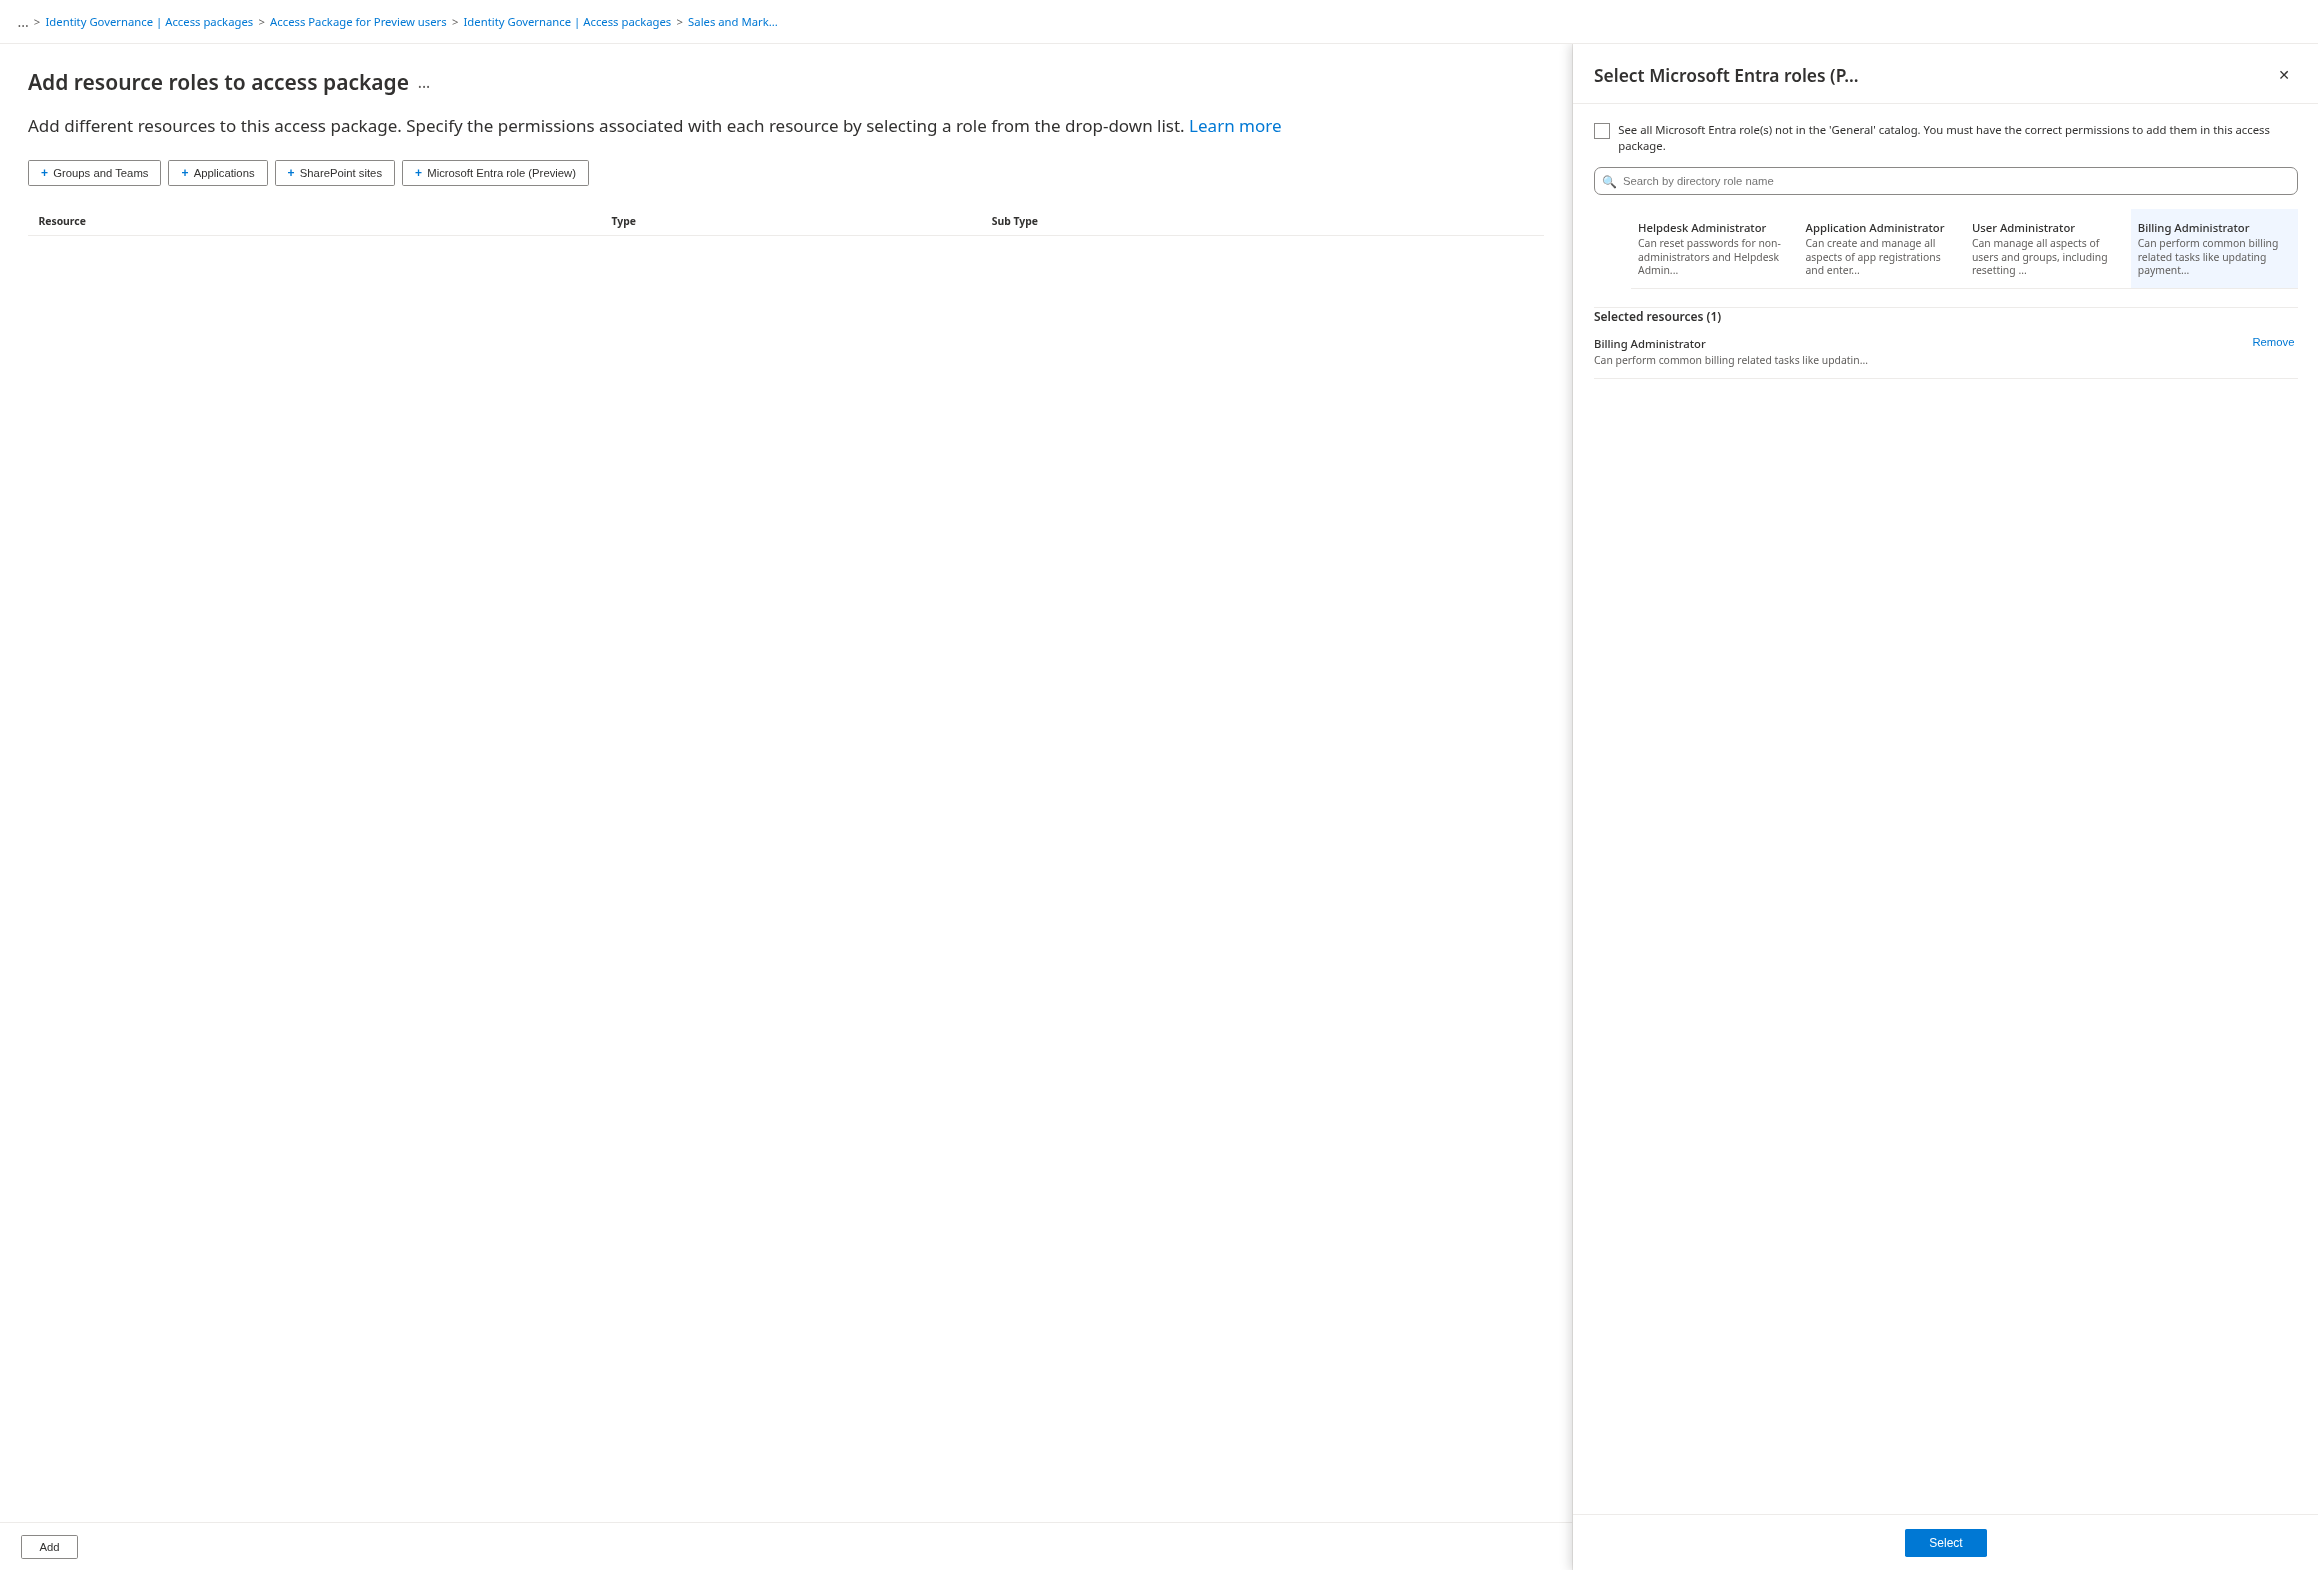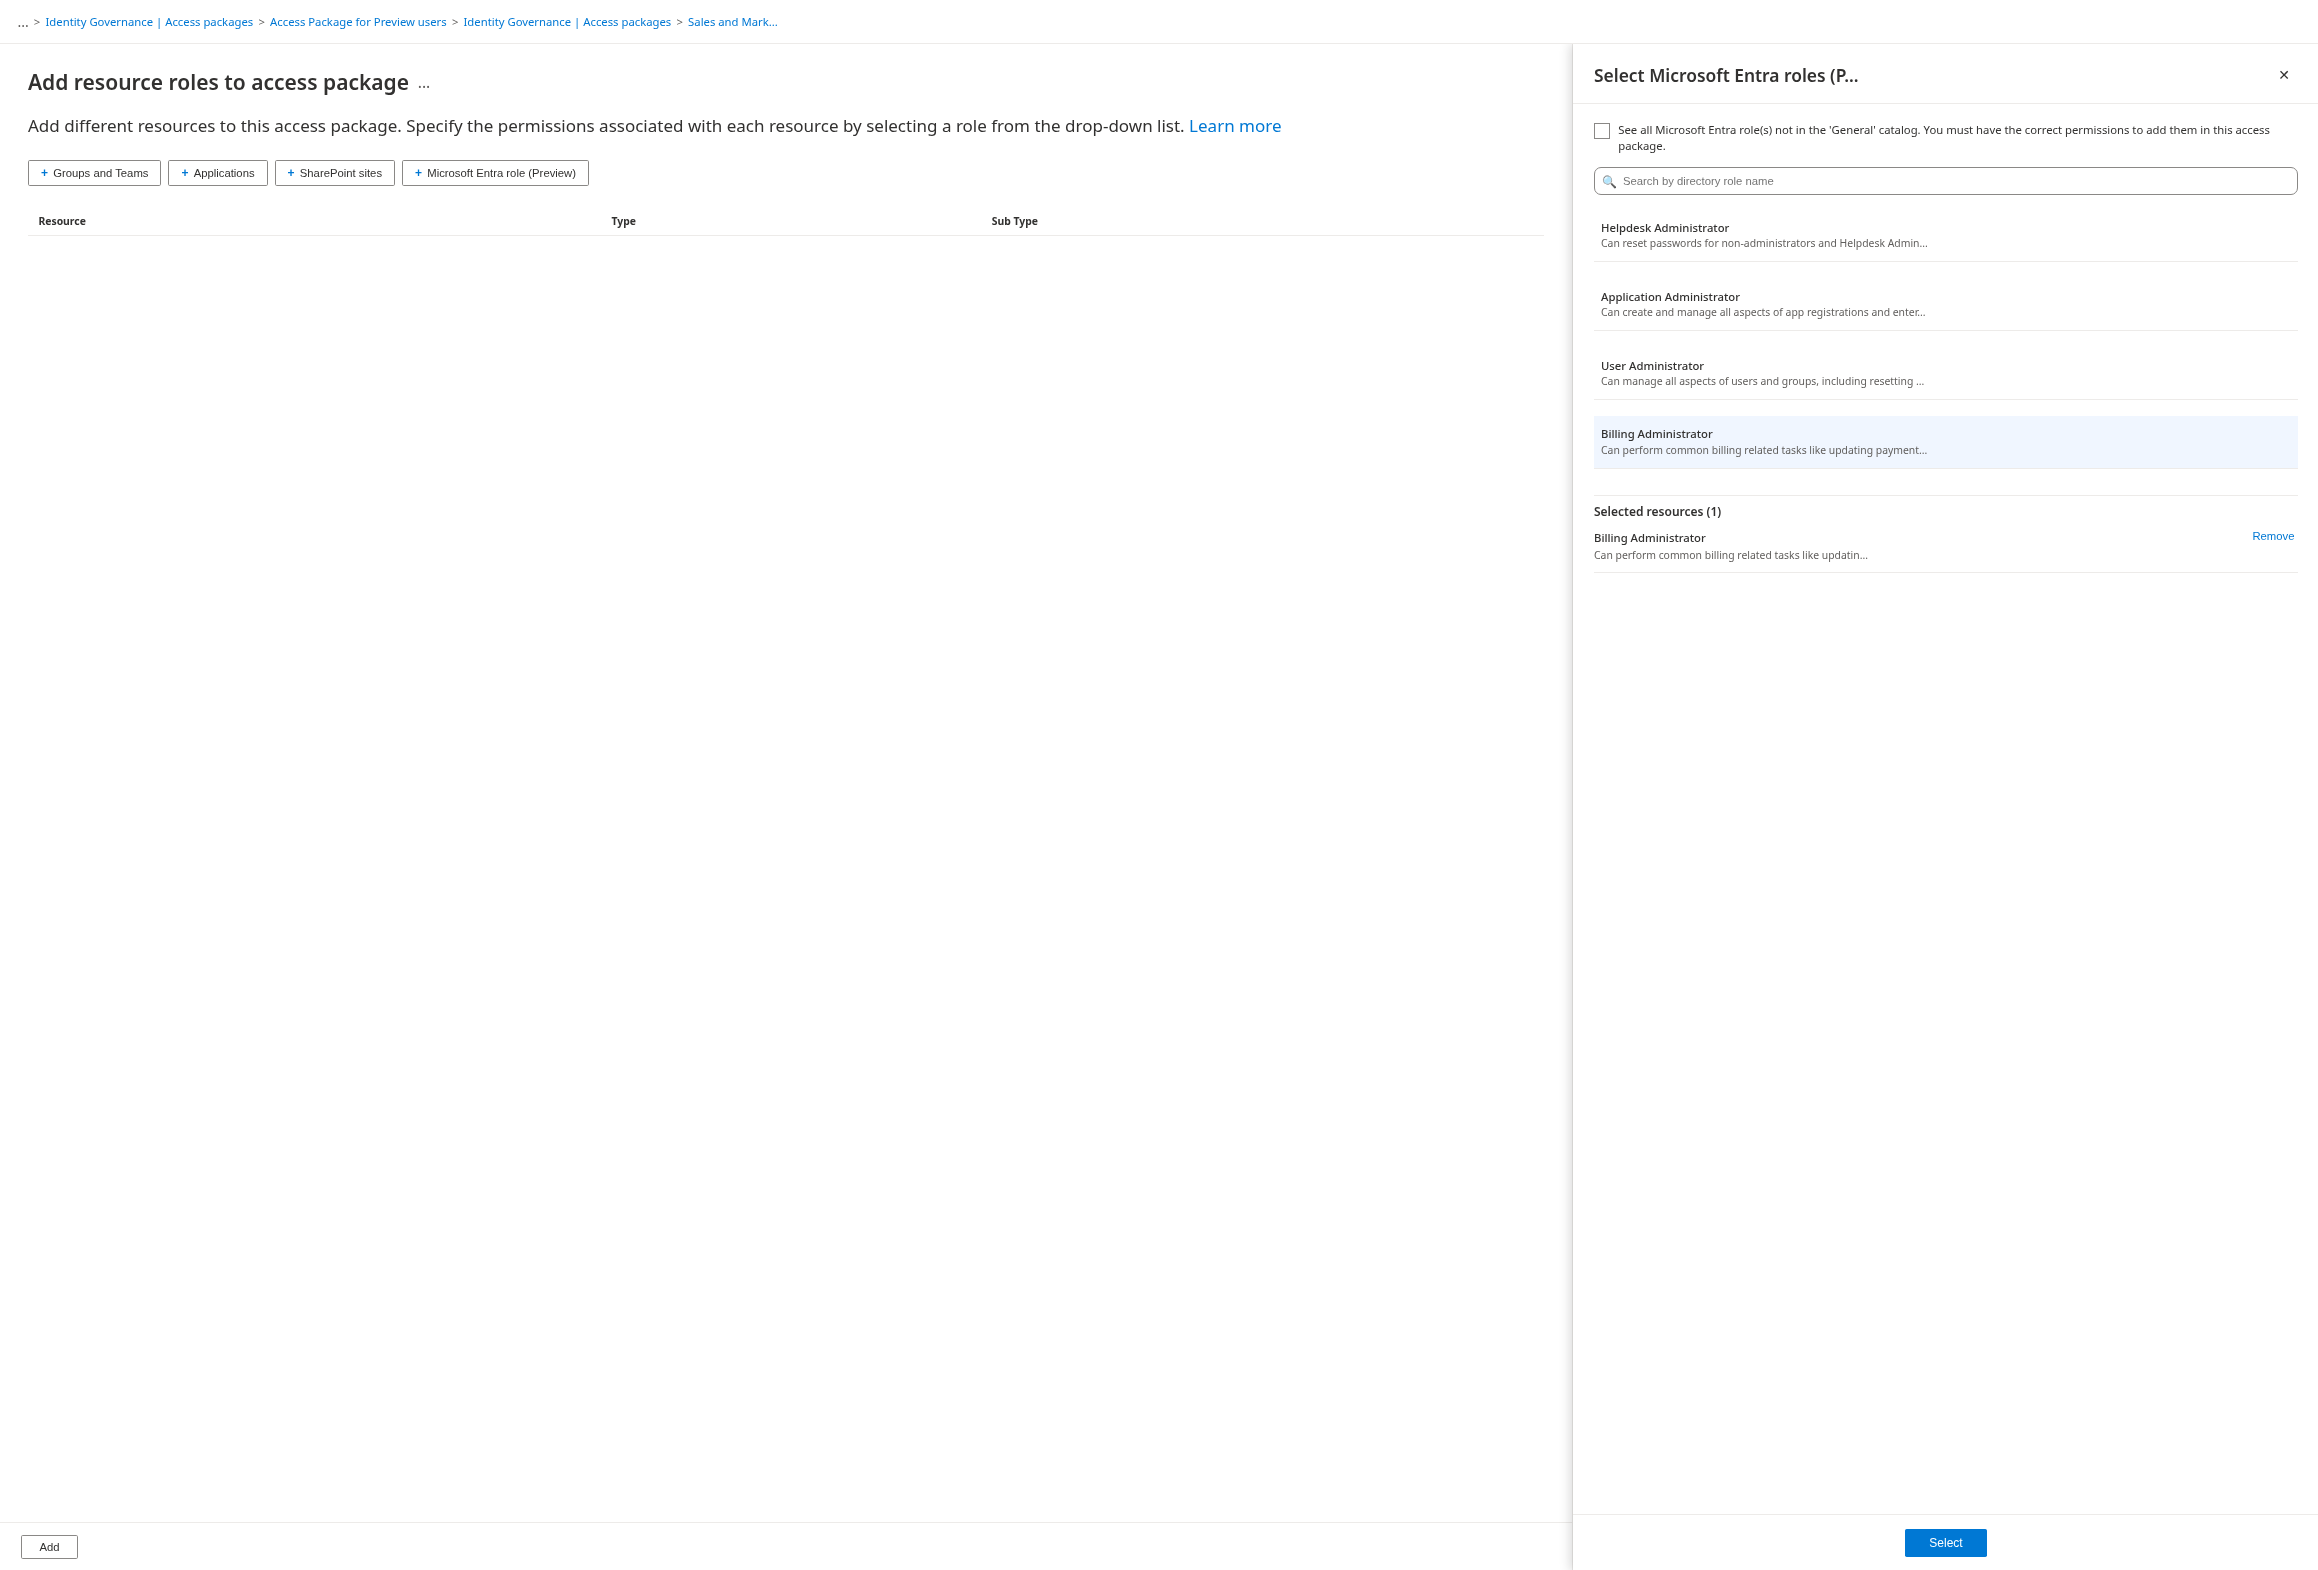--- a/index.html
+++ b/index.html
@@ -228,22 +228,22 @@
       border: 0.9px solid #8a8886;
       font-size: 11.3px;
       color: #323130;
       outline: none;
       border-radius: 7px;
     }
 
     
     .role-list {
       display: flex;
-      flex-direction: column;
-      gap: 16px;
+      gap: 0;
+      margin-left: 37px;
     }
 
     .role-item {
       padding: 10.4px 7px;
       border-bottom: 0.9px solid #edebe9;
       cursor: pointer;
     }
     .role-item.selected {
       background: #f0f6ff;
     }
@@ -257,23 +257,22 @@
       font-size: 10.4px;
       color: #605e5c;
       line-height: 1.3;
     }
 
     
     .selected-resources-header {
       font-size: 12px;
       font-weight: 600;
       color: #323130;
-      padding-top: 7px;
       border-top: 0.9px solid #edebe9;
-      margin-top: 12px;
+      margin-top: 4px;
     }
 
     .selected-resource-item {
       display: flex;
       align-items: flex-start;
       justify-content: space-between;
       padding: 10.4px 0;
       border-bottom: 0.9px solid #edebe9;
     }
 

